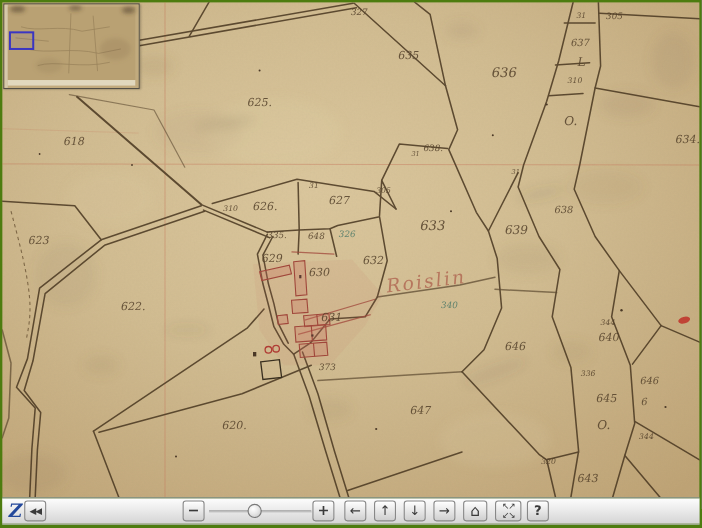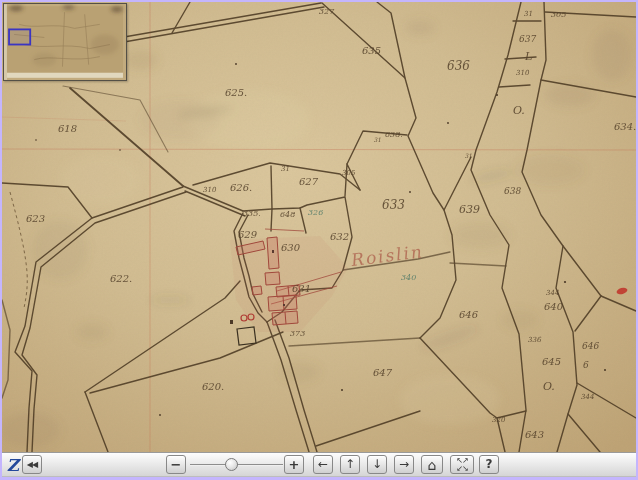--- a/index.html
+++ b/index.html
@@ -1,16 +1,16 @@
 <!DOCTYPE html>
 <html><head>
 <meta charset="utf-8">
 <style>
   html,body{margin:0;padding:0;background:#888;}
-  .screen{position:relative;width:638px;height:480px;background:#c4b5fd;overflow:hidden;
+  .screen{position:relative;width:638px;height:480px;background:#4d7c0f;overflow:hidden;
           font-family:"Liberation Sans",sans-serif;}
   
   #map{position:absolute;left:2px;top:2px;width:634px;height:450px;display:block;cursor:move;}
   .plabel{font-family:"DejaVu Serif",serif;font-style:italic;opacity:.85;}
   .cursive{font-family:"DejaVu Serif",serif;font-style:italic;}
   
   .navigator{position:absolute;left:3px;top:3px;width:124px;height:78px;border:1px solid #545046;
              box-sizing:border-box;background:#c4ad80;box-shadow:1px 1px 2px rgba(0,0,0,.25);}
   .navigator svg{display:block;width:100%;height:100%;}
   

